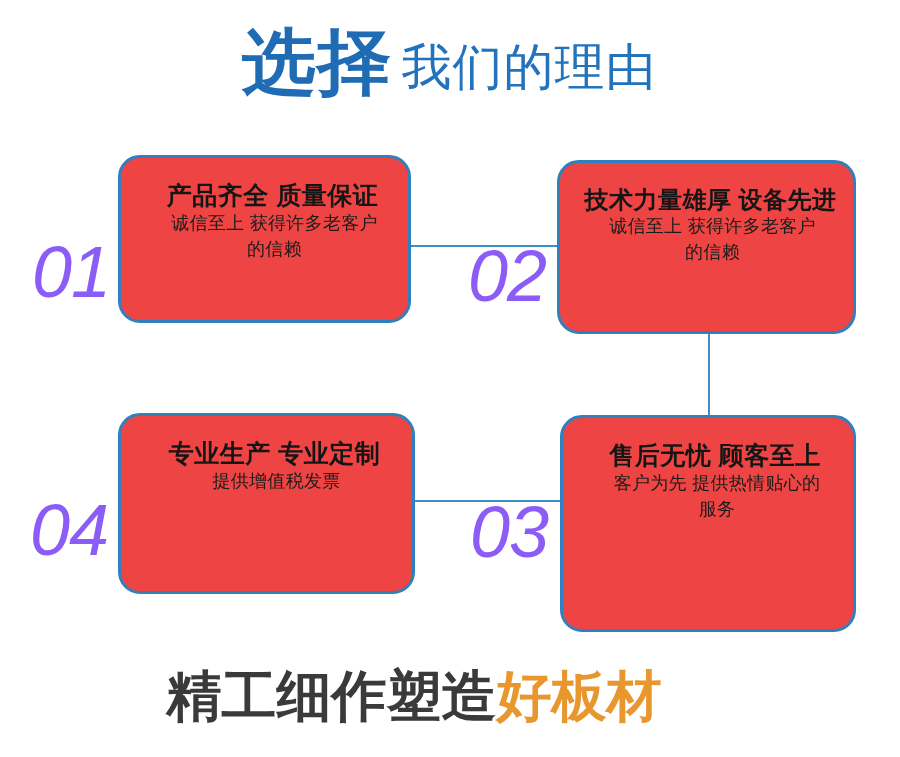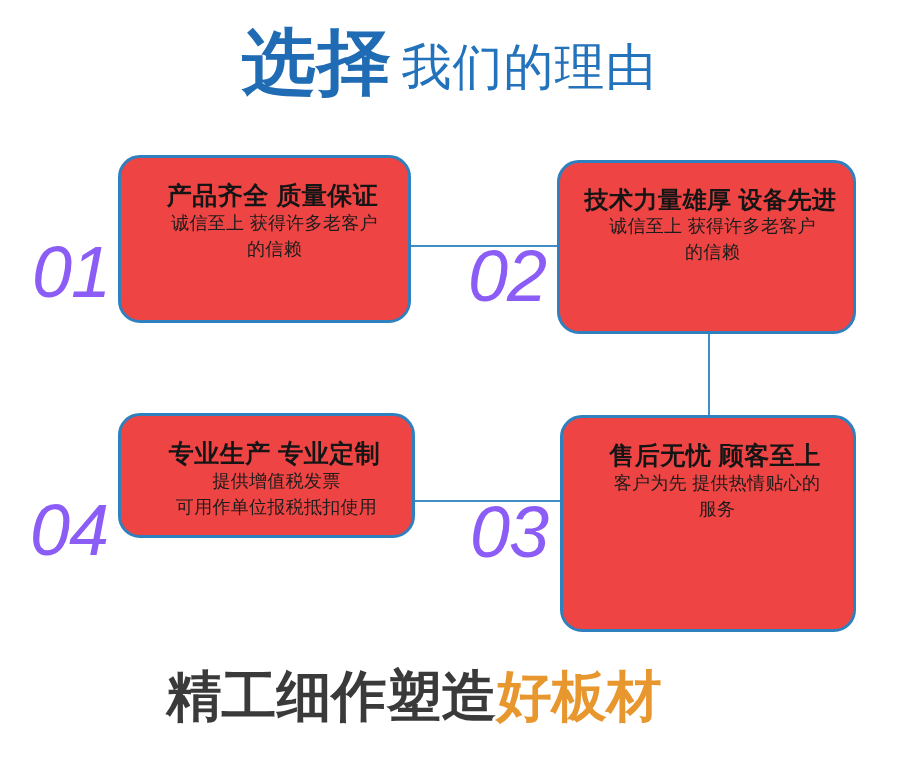--- a/index.html
+++ b/index.html
@@ -63,21 +63,21 @@
   .card {
     position: absolute;
     background: #ef4444;
     border: 3px solid #2e80be;
     border-radius: 22px;
     box-sizing: border-box;
     text-align: center;
   }
   #card-01 { left: 118px; top: 155px; width: 293px; height: 168px; }
   #card-02 { left: 557px; top: 160px; width: 299px; height: 174px; }
-  #card-04 { left: 118px; top: 413px; width: 297px; height: 125px; }
+  #card-04 { left: 118px; top: 413px; width: 297px; height: 181px; }
   #card-03 { left: 560px; top: 415px; width: 296px; height: 217px; }
 
   .card-inner {
     position: absolute;
     left: 0;
     top: 0;
     width: 100%;
     height: 100%;
     box-sizing: border-box;
     padding: 24px 10px 10px 26px;
@@ -178,21 +178,20 @@
     </div>
   </div>
 </div>
 <div class="num" id="num-02">02</div>
 
 <div class="card" id="card-04">
   <div class="card-inner">
     <div class="card-title">专业生产 专业定制</div>
     <div class="card-body">
       <span class="card-body-line">提供增值税发票</span>
-      <span class="card-body-line">可用作单位报税抵扣使用</span>
     </div>
   </div>
 </div>
 <div class="num" id="num-04">04</div>
 
 <div class="card" id="card-03">
   <div class="card-inner">
     <div class="card-title">售后无忧 顾客至上</div>
     <div class="card-body">
       <span class="card-body-line">客户为先 提供热情贴心的</span>

